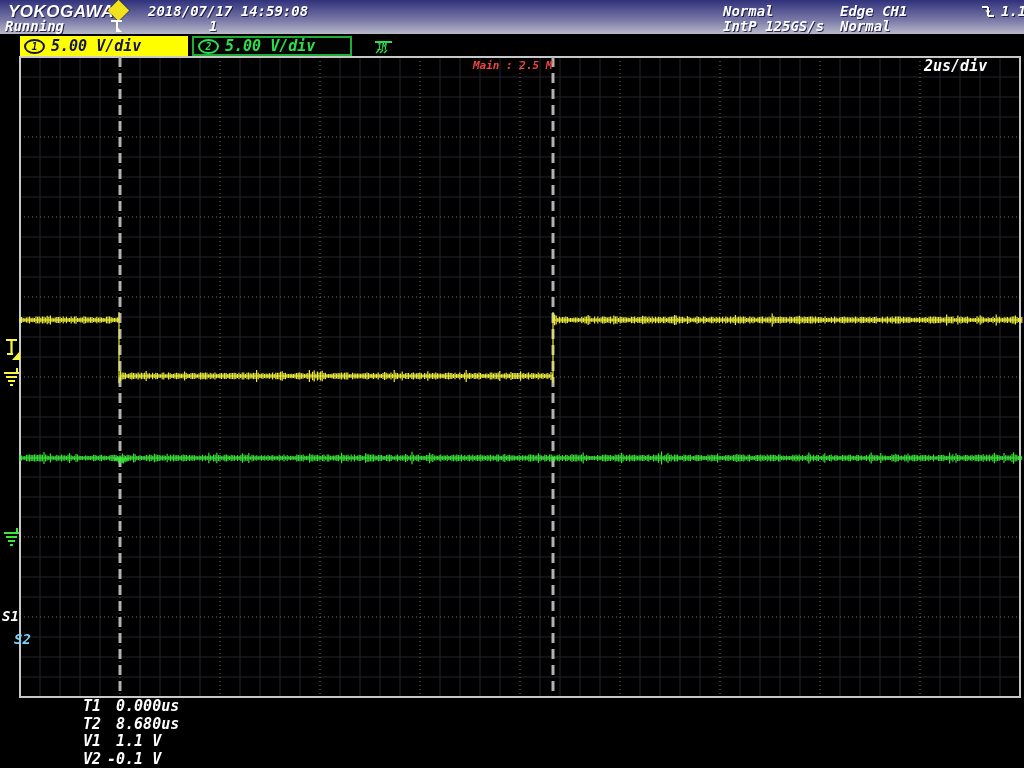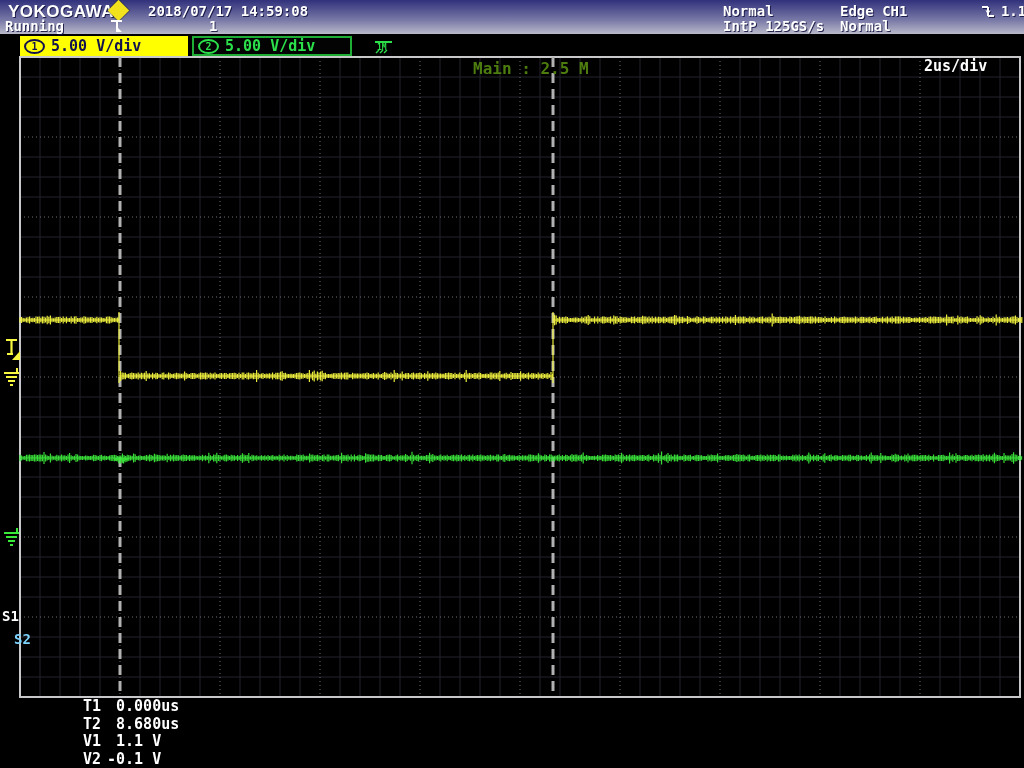--- a/index.html
+++ b/index.html
@@ -1,18 +1,18 @@
 <!DOCTYPE html>
 <html><head>
 <meta charset="utf-8">
 <style>
   html,body{margin:0;padding:0;background:#000;width:1024px;height:768px;overflow:hidden;}
   .mono{font-family:"DejaVu Sans Mono","Liberation Mono",monospace;font-weight:bold;}
   .abs{position:absolute;}
-  #screen{position:relative;width:808px;height:768px;background:#000;}
+  #screen{position:relative;width:808px;height:768px;background:#000;font-style:italic;}
 
   
   #topbar{position:absolute;left:0;top:0;width:1024px;height:34px;
           background:linear-gradient(#31317c,#7a7aa8 60%,#b9b9c9);}
   .tb-text{color:#fff;text-shadow:1px 1px 0 rgba(15,15,60,.85);white-space:pre;}
   #brand{left:8px;top:2px;font-family:"Liberation Sans",sans-serif;font-weight:bold;
          font-size:17px;letter-spacing:.5px;color:#fff;text-shadow:1px 1px 0 rgba(15,15,60,.85);}
   #brand-diamond{left:111px;top:3px;width:15px;height:15px;background:#f2e21e;
                  transform:rotate(45deg);box-shadow:0 0 0 1px rgba(40,40,20,.4);}
   #datetime{left:148px;top:3px;font-size:14px;}
@@ -29,21 +29,21 @@
   .badge{position:absolute;top:36px;height:20px;display:flex;align-items:center;
          font-size:15px;white-space:pre;}
   #badge-ch1{left:20px;width:168px;background:#ffff00;color:#12124e;}
   #badge-ch2{left:192px;width:160px;background:#030303;color:#2be04a;
              border:2px solid #1fae35;box-sizing:border-box;}
   .chnum{display:inline-block;min-width:17px;height:11px;line-height:11px;border:2px solid currentColor;
          border-radius:50%;font-size:10px;text-align:center;margin:0 6px 0 4px;}
   .coupling{display:inline-block;margin-left:4px;line-height:0;}
 
   
-  #main-label{left:473px;top:59px;font-size:16px;color:#4d7c0f;}
+  #main-label{left:473px;top:59px;font-size:11px;color:#ef4444;}
   #tdiv-label{left:924px;top:57px;font-size:15px;color:#fff;}
   #s1-label{left:2px;top:608px;font-size:14px;color:#ffffff;}
   #s2-label{left:14px;top:631px;font-size:14px;color:#7dd3fc;}
 
   
   #trig-level-icon{left:4px;top:338px;line-height:0;}
   #gnd-ch1{left:3px;top:367px;line-height:0;}
   #gnd-ch2{left:3px;top:527px;line-height:0;}
 
   

